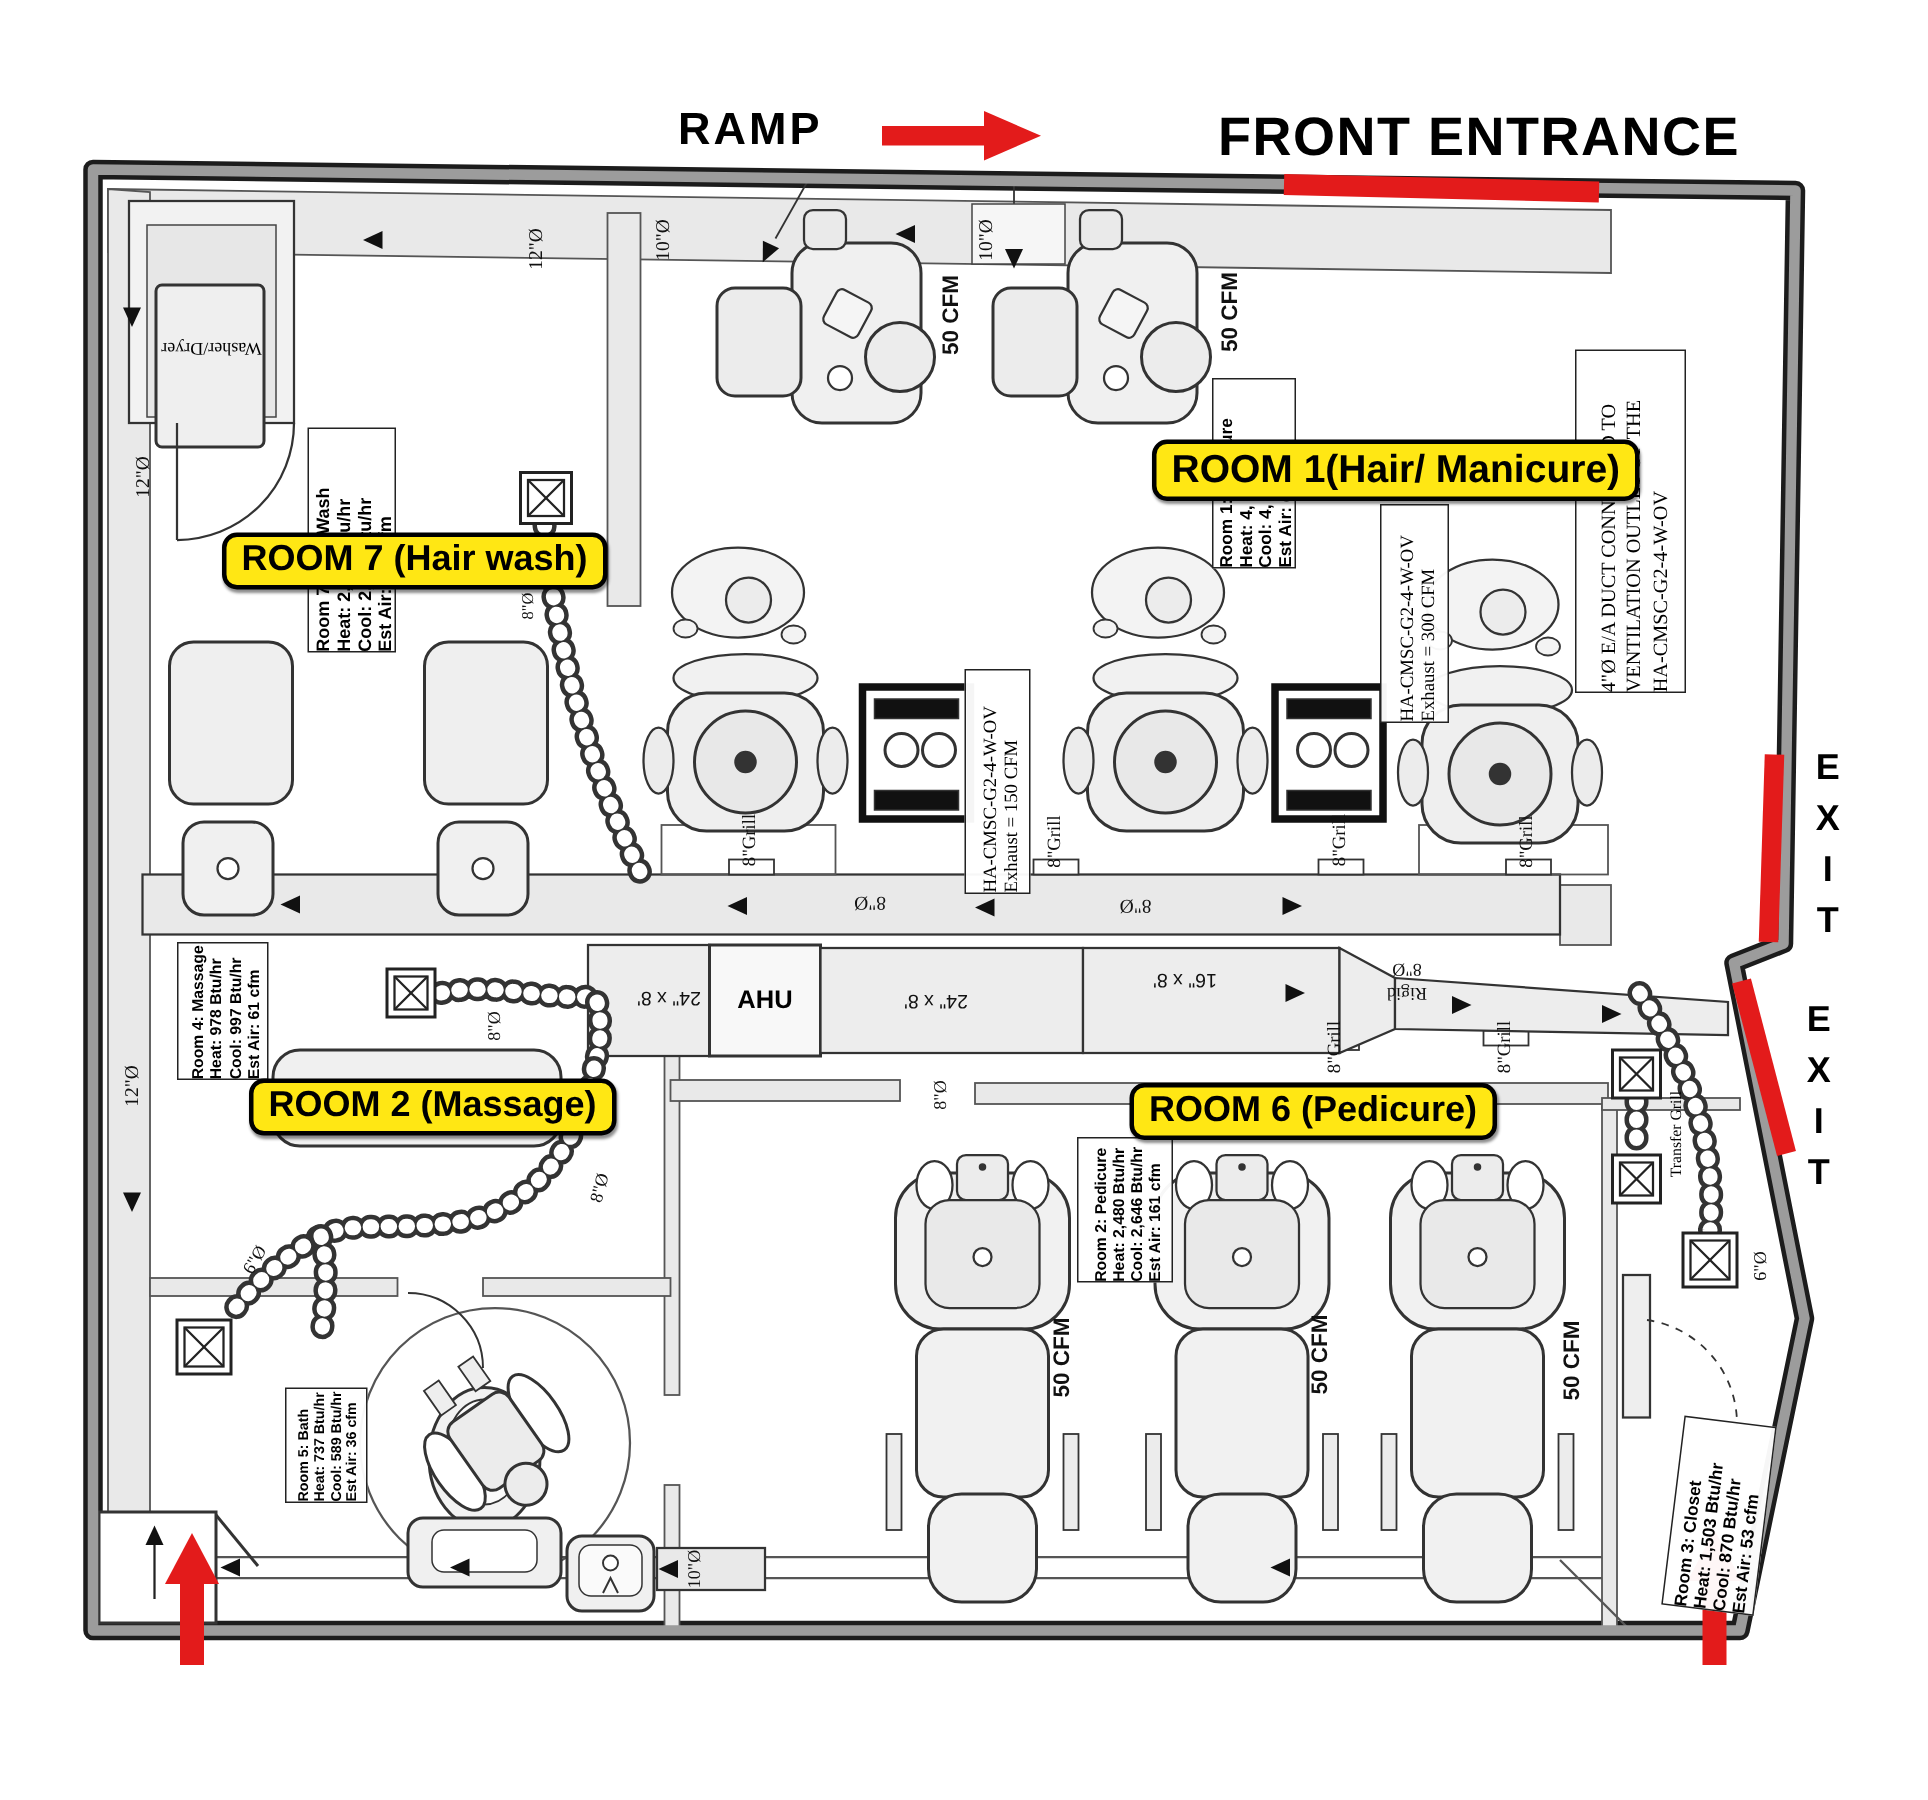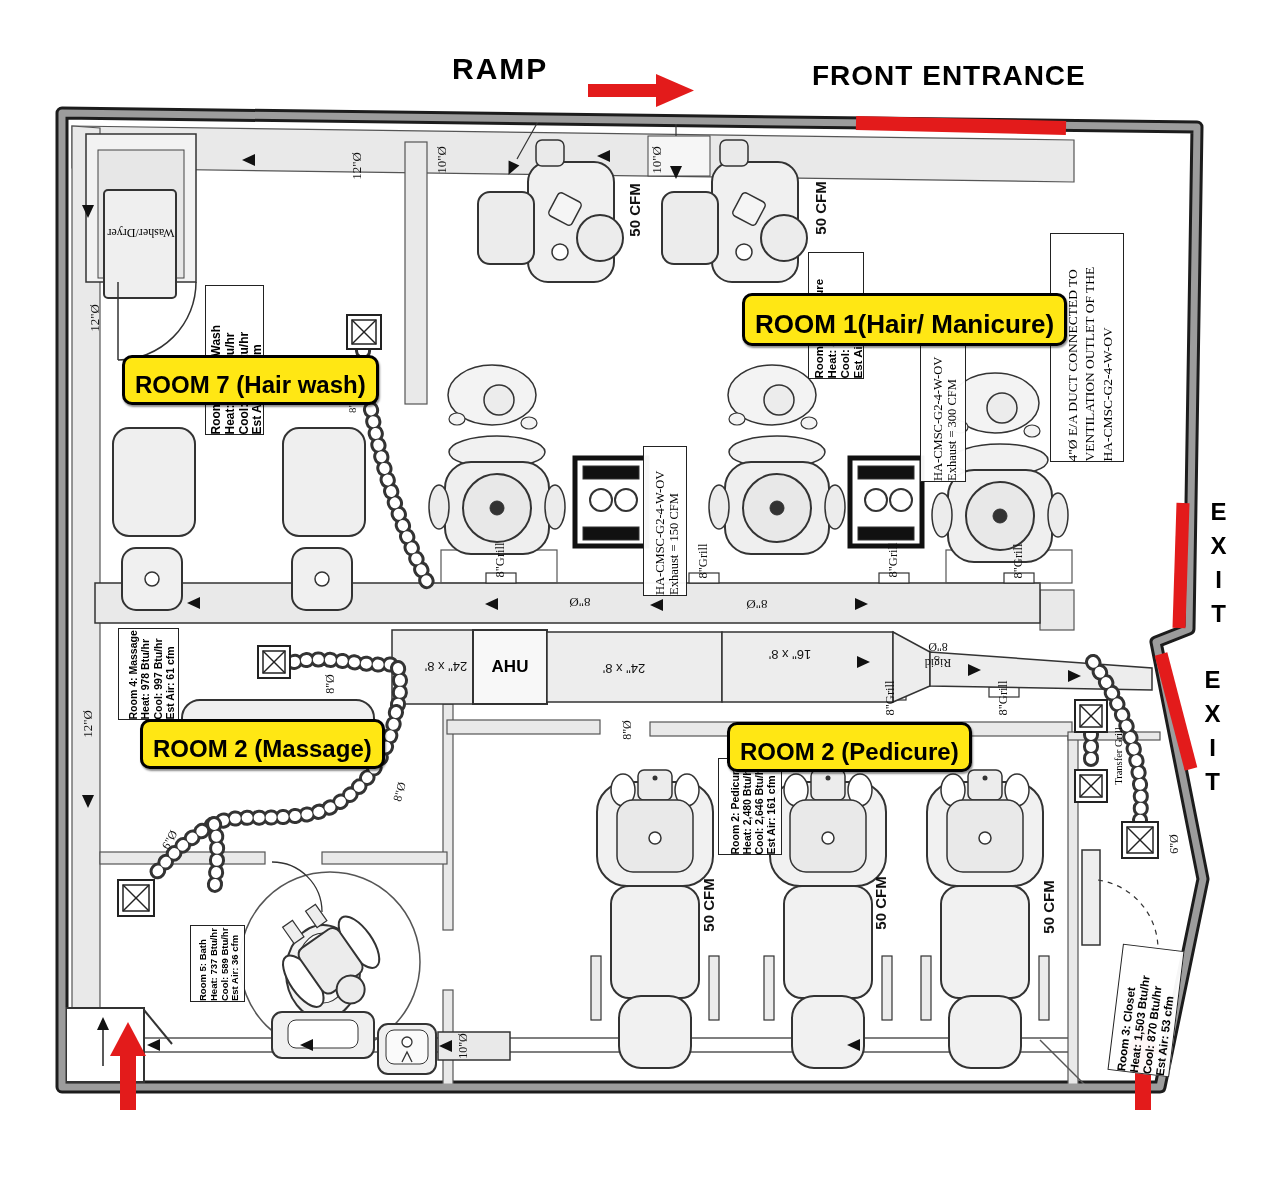--- a/index.html
+++ b/index.html
@@ -1,21 +1,21 @@
 <!DOCTYPE html>
 <html style="--red: #e31b1b; --yellow: #ffe714;"><head>
 <meta charset="utf-8">
 <style>
   html,body{margin:0;padding:0;background:#fff;}
   #plan{position:relative;width:1285px;height:1200px;background:#fff;overflow:hidden;
         font-family:"Liberation Sans",sans-serif;color:#000;}
   #base{position:absolute;left:0;top:0;}
   .lbl-yellow{position:absolute;background:var(--yellow,#ffe714);border:3px solid #000;
-    border-radius:10px;font:700 24px "Liberation Sans",sans-serif;padding:13px 10px 3px;
-    white-space:nowrap;color:#000;box-shadow:1px 2px 2px rgba(0,0,0,.45);z-index:30;}
+    border-radius:10px;font:700 24px "Liberation Sans",sans-serif;padding:1px 10px 3px;
+    white-space:nowrap;color:#000;box-shadow:1px 2px 2px rgba(0,0,0,.45);z-index:30;margin-left:26px;}
   .bigtitle{position:absolute;font:700 30px "Liberation Sans",sans-serif;letter-spacing:1px;
     white-space:nowrap;z-index:25;}
   .exit{position:absolute;writing-mode:vertical-rl;text-orientation:upright;
     font:700 24px "Liberation Sans",sans-serif;letter-spacing:7px;z-index:25;}
   .vbox{position:absolute;border:1.5px solid #222;background:rgba(255,255,255,.96);z-index:20;}
   .vtext{position:absolute;display:flex;flex-direction:column;justify-content:center;
     transform:rotate(-90deg);font:600 12px "Liberation Sans",sans-serif;line-height:1.15;
     white-space:nowrap;padding:0 2px;}
   .serif{font-family:"Liberation Serif",serif;}
   .bold{font-weight:700;}
@@ -335,29 +335,29 @@
         <polygon points="160.0,1051.0 147.0,1045.0 160.0,1039.0"></polygon>
         <polygon points="313.0,1051.0 300.0,1045.0 313.0,1039.0"></polygon>
         <polygon points="860.0,1051.0 847.0,1045.0 860.0,1039.0"></polygon>
         <polygon points="452.0,1052.0 439.0,1046.0 452.0,1040.0"></polygon>
         <polygon points="519.4,165.5 508.5,174.8 508.6,160.5"></polygon>
         <polygon points="682.0,166.0 676.0,179.0 670.0,166.0"></polygon>
         <polygon points="97.0,1030.0 103.0,1017.0 109.0,1030.0"></polygon>
       </g>
   </svg>
 
-  <div class="bigtitle" style="left:452px;top:52px;letter-spacing:2px;">RAMP</div>
-  <div class="bigtitle" style="left:812px;top:60px;font-size:28px;">FRONT ENTRANCE</div>
+  <div class="bigtitle" style="left:452px;top:70px;letter-spacing:2px;">RAMP</div>
+  <div class="bigtitle" style="left:812px;top:70px;font-size:36px;">FRONT ENTRANCE</div>
   <div class="exit" style="left:1204px;top:498px;">EXIT</div>
   <div class="exit" style="left:1198px;top:666px;">EXIT</div>
 
   <div class="lbl-yellow" style="left:742px;top:293px;font-size:26px;">ROOM 1(Hair/ Manicure)</div>
   <div class="lbl-yellow" style="left:122px;top:355px;">ROOM 7 (Hair wash)</div>
   <div class="lbl-yellow" style="left:140px;top:719px;">ROOM 2 (Massage)</div>
-  <div class="lbl-yellow" style="left:727px;top:722px;">ROOM 2 (Pedicure)</div>
+  <div class="lbl-yellow" style="left:727px;top:722px;">ROOM 6 (Pedicure)</div>
 
   <div class="vbox" style="left:205px;top:285px;width:57px;height:148px;">
     <div class="vtext" style="width:148px;height:57px;left:-45.5px;top:45.5px;font-size:12px;">
       <span>Room 7: Hair Wash</span>
       <span>Heat: 2,601 Btu/hr</span>
       <span>Cool: 2,129 Btu/hr</span>
       <span>Est Air: 130 cfm</span>
     </div>
   </div>
   <div class="vbox" style="left:808px;top:252px;width:54px;height:125px;">

